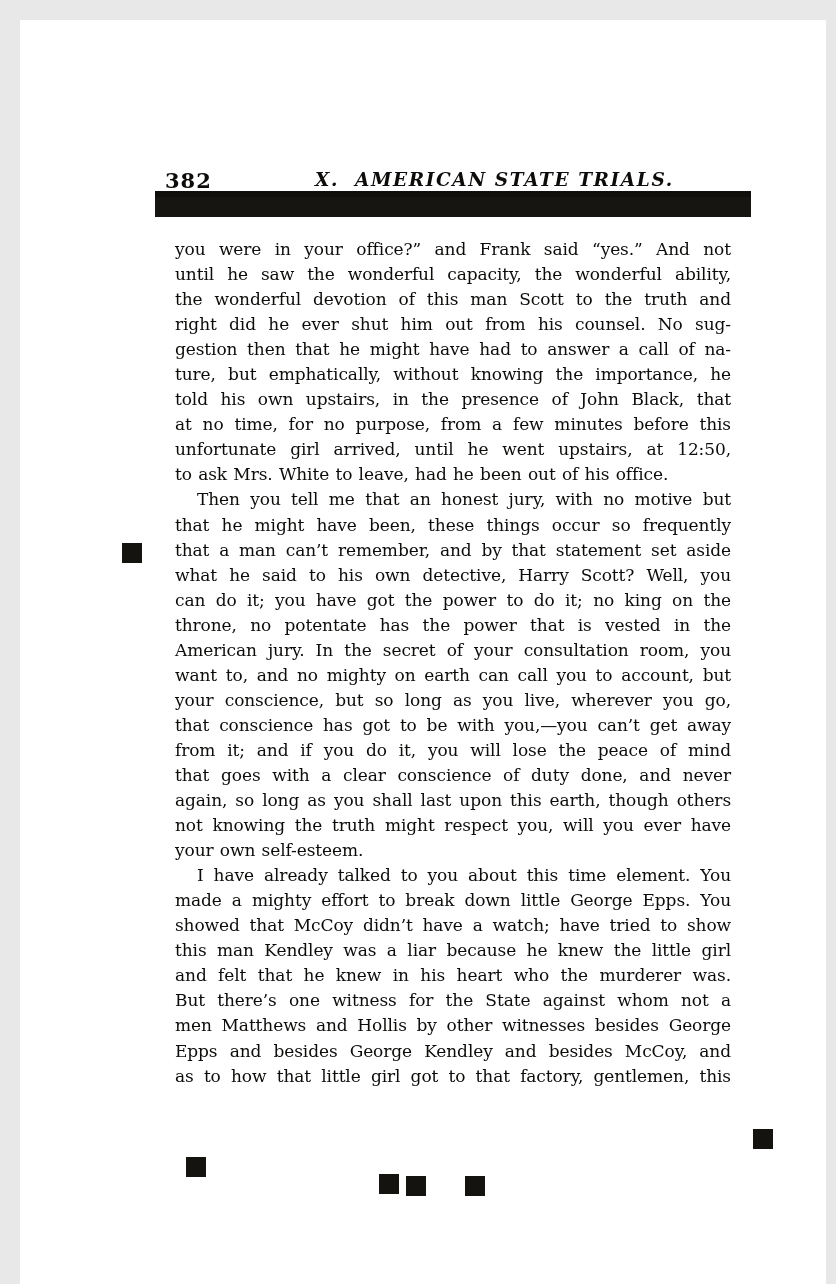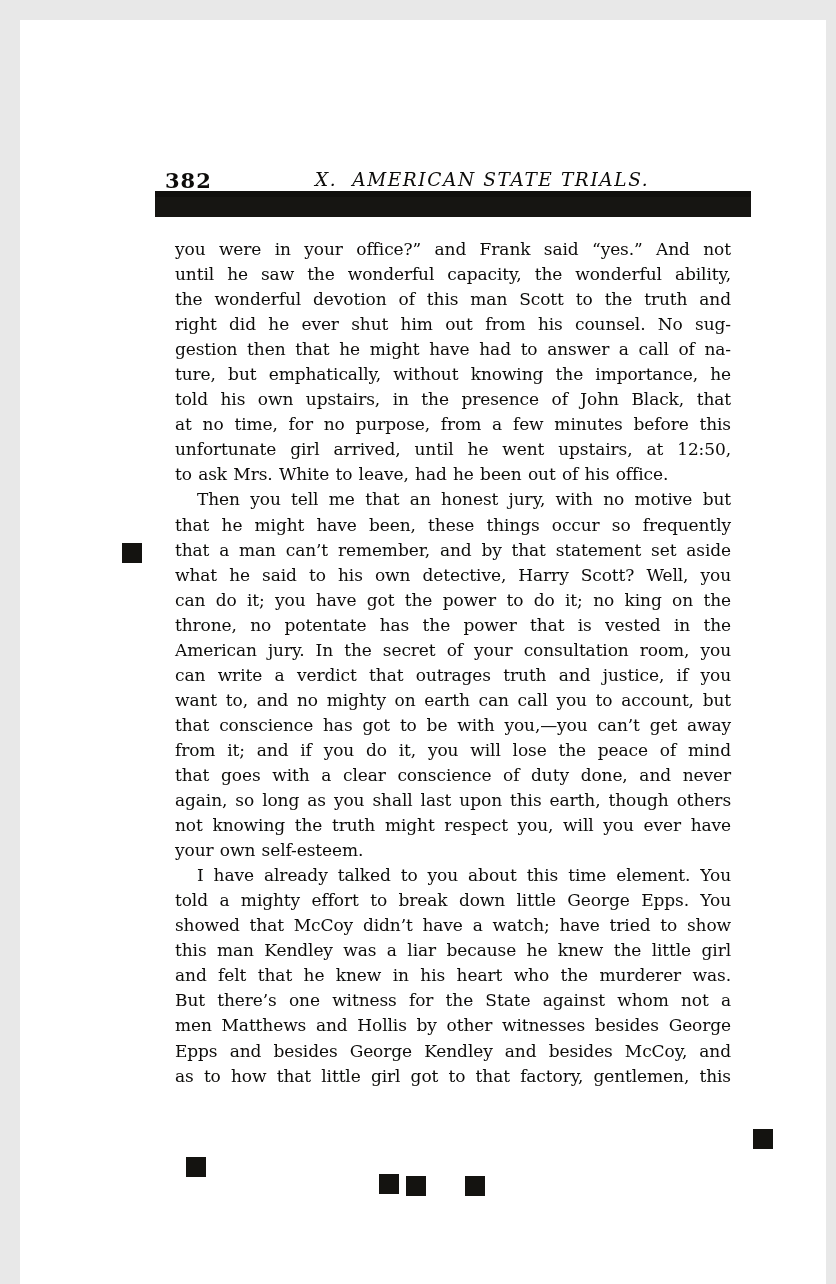--- a/index.html
+++ b/index.html
@@ -26,21 +26,21 @@
     top: 2px;
     font-size: 21px;
     font-weight: 700;
     letter-spacing: 1px;
   }
   .running-title {
     position: absolute;
     left: 150px;
     top: 3px;
     font-size: 18.5px;
-    font-weight: 400;
+    font-weight: 700;
     font-style: italic;
     letter-spacing: 1.6px;
     white-space: pre;
   }
   .rule-thick {
     position: absolute;
     left: 135px;
     top: 171px;
     width: 596px;
     height: 3.5px;
@@ -109,30 +109,30 @@
       <div class="line">at no time, for no purpose, from a few minutes before this</div>
       <div class="line">unfortunate girl arrived, until he went upstairs, at 12:50,</div>
       <div class="line short">to ask Mrs. White to leave, had he been out of his office.</div>
       <div class="line indent">Then you tell me that an honest jury, with no motive but</div>
       <div class="line">that he might have been, these things occur so frequently</div>
       <div class="line">that a man can’t remember, and by that statement set aside</div>
       <div class="line">what he said to his own detective, Harry Scott? Well, you</div>
       <div class="line">can do it; you have got the power to do it; no king on the</div>
       <div class="line">throne, no potentate has the power that is vested in the</div>
       <div class="line">American jury. In the secret of your consultation room, you</div>
-      <div class="line">can write a verdict that outrages truth and justice, if you</div>
       <div class="line">want to, and no mighty on earth can call you to account, but</div>
+      <div class="line">your conscience, but so long as you live, wherever you go,</div>
       <div class="line">that conscience has got to be with you,—you can’t get away</div>
       <div class="line">from it; and if you do it, you will lose the peace of mind</div>
       <div class="line">that goes with a clear conscience of duty done, and never</div>
       <div class="line">again, so long as you shall last upon this earth, though others</div>
       <div class="line">not knowing the truth might respect you, will you ever have</div>
       <div class="line short">your own self-esteem.</div>
       <div class="line indent">I have already talked to you about this time element. You</div>
-      <div class="line">told a mighty effort to break down little George Epps. You</div>
+      <div class="line">made a mighty effort to break down little George Epps. You</div>
       <div class="line">showed that McCoy didn’t have a watch; have tried to show</div>
       <div class="line">this man Kendley was a liar because he knew the little girl</div>
       <div class="line">and felt that he knew in his heart who the murderer was.</div>
       <div class="line">But there’s one witness for the State against whom not a</div>
       <div class="line">men Matthews and Hollis by other witnesses besides George</div>
       <div class="line">Epps and besides George Kendley and besides McCoy, and</div>
       <div class="line">as to how that little girl got to that factory, gentlemen, this</div>
     </div>
 
   <div class="artifact a-margin-dash"></div>

